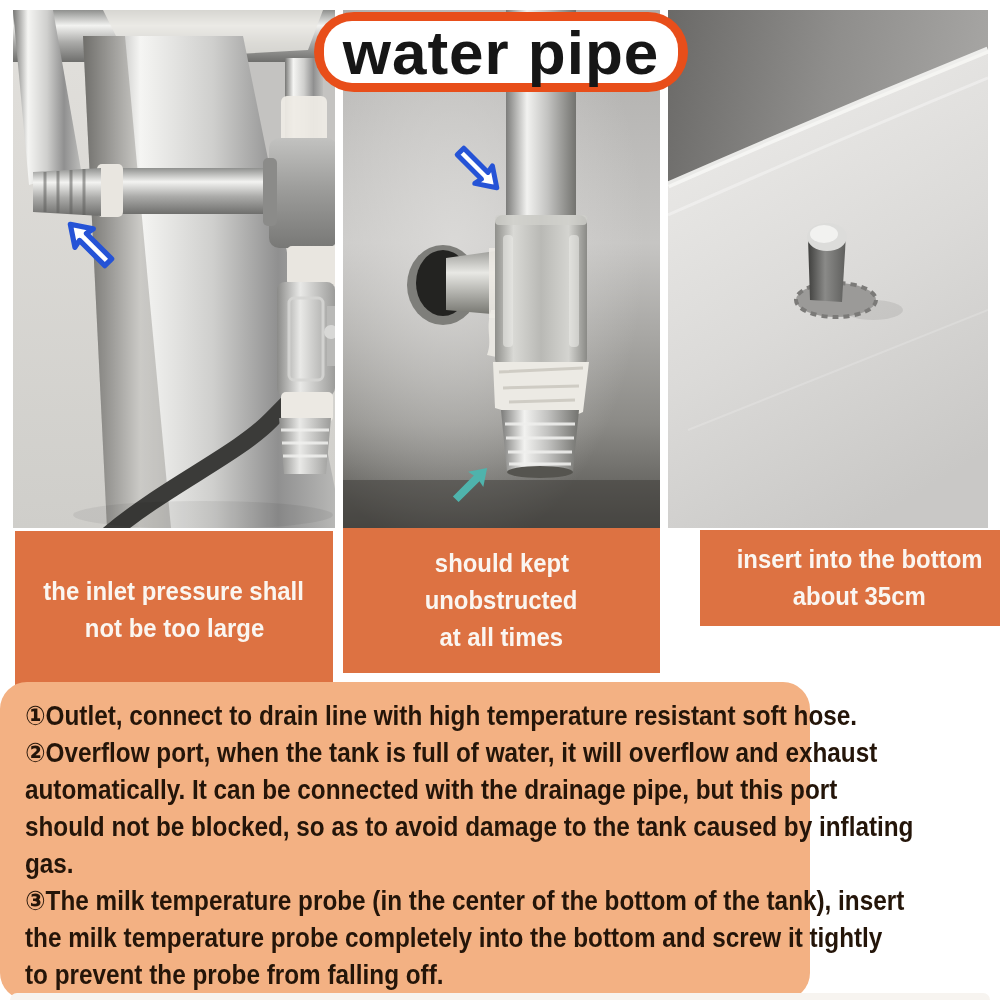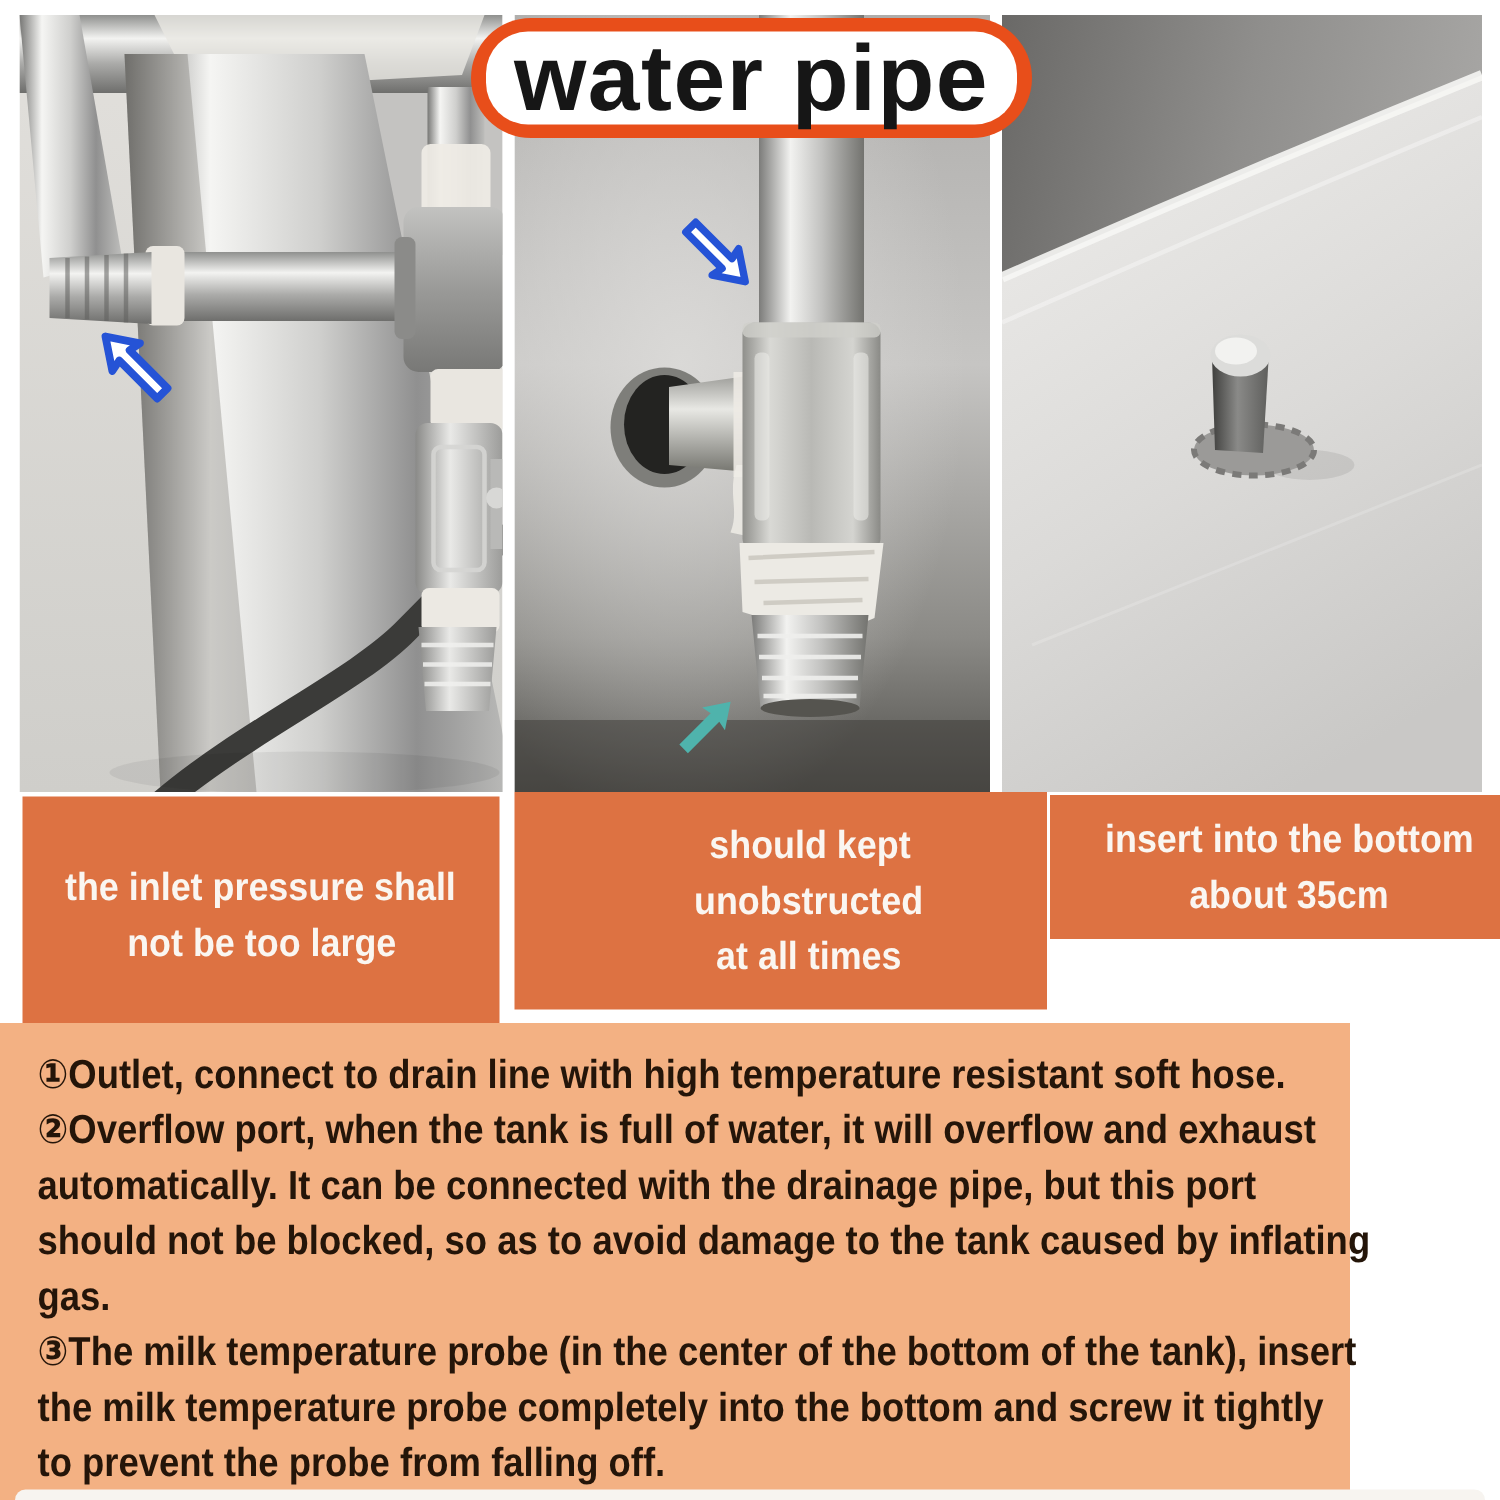--- a/index.html
+++ b/index.html
@@ -14,24 +14,24 @@
   .title-banner{position:absolute;left:314px;top:12px;width:374px;height:80px;background:#E84E1A;
                 border-radius:40px;display:flex;align-items:center;justify-content:center;z-index:5;}
   .title-inner{width:354px;height:62px;background:#ffffff;border-radius:28px;display:flex;
                align-items:center;justify-content:center;font-size:62px;font-weight:600;color:#161616;
                letter-spacing:1px;}
 
   .caption{position:absolute;background:#DD7242;color:#FAF6F1;font-weight:700;display:flex;
            flex-direction:column;align-items:center;justify-content:center;text-align:center;}
   .caption .line{font-size:26px;line-height:37px;white-space:nowrap;transform:scaleX(0.92);}
   #caption1{left:15px;top:531px;width:318px;height:158px;}
-  #caption2{left:343px;top:528px;width:317px;height:145px;padding-left:38px;}
+  #caption2{left:343px;top:528px;width:317px;height:145px;}
   #caption3{left:700px;top:530px;width:319px;height:96px;}
 
-  .notes{position:absolute;left:0;top:682px;width:900px;height:318px;background:#F3B183;}
+  .notes{position:absolute;left:0;top:682px;width:810px;height:318px;background:#F3B183;border-radius:27px;}
   .notes-text{position:absolute;left:25px;top:16px;}
   .note-line{font-size:27px;line-height:37px;font-weight:700;color:#241509;white-space:nowrap;
              transform:scaleX(0.9);transform-origin:0 50%;}
 
   .bottom-strip{position:absolute;left:10px;top:993px;width:980px;height:7px;background:#F7F4F0;
                 border-radius:10px 10px 0 0;z-index:6;}
 </style>
 </head>
 <body>
 

